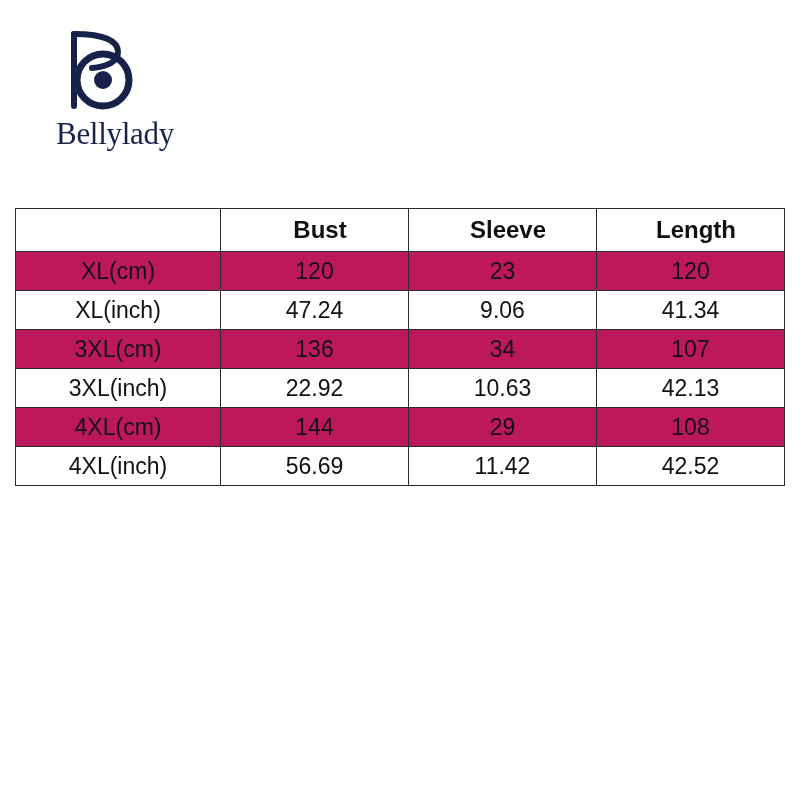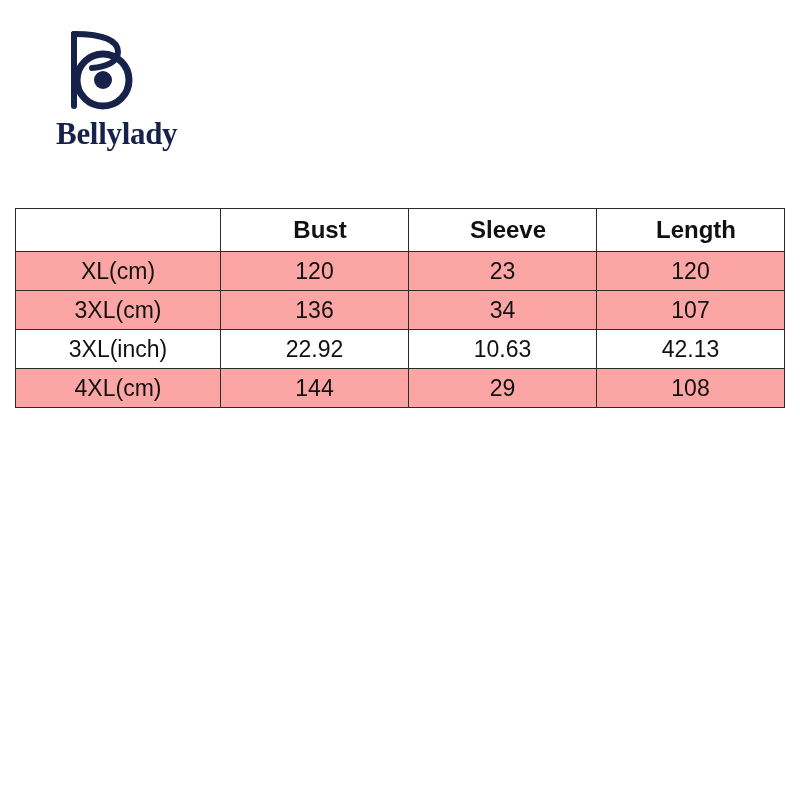--- a/index.html
+++ b/index.html
@@ -28,21 +28,21 @@
     width: 260px;
   }
   .brand-mark {
     width: 92px;
     height: 86px;
     display: block;
   }
   .brand-name {
     margin-top: 2px;
     font-size: 31px;
-    font-weight: bold;
+    font-weight: normal;
     letter-spacing: -0.3px;
     color: #16224a;
     font-family: "Liberation Serif", serif;
   }
 
   
   .size-table-wrap {
     position: absolute;
     left: 15px;
     top: 208px;
@@ -68,21 +68,21 @@
   table.size-table thead th {
     font-weight: bold;
     font-size: 24px;
     height: 42px;
     padding-left: 15px;
   }
   table.size-table thead th.corner {
     background: #ffffff;
   }
   tr.shaded td {
-    background: #fca5a5;
+    background: #be185d;
   }
   col.c-label { width: 205px; }
   col.c-val   { width: 188px; }
 </style>
 </head>
 <body>
 
 <div class="page">
 
   <div class="brand">
@@ -111,35 +111,47 @@
           <th>Length</th>
         </tr>
       </thead>
       <tbody>
         <tr class="shaded">
           <td>XL(cm)</td>
           <td>120</td>
           <td>23</td>
           <td>120</td>
         </tr>
+        <tr>
+          <td>XL(inch)</td>
+          <td>47.24</td>
+          <td>9.06</td>
+          <td>41.34</td>
+        </tr>
         <tr class="shaded">
           <td>3XL(cm)</td>
           <td>136</td>
           <td>34</td>
           <td>107</td>
         </tr>
         <tr>
           <td>3XL(inch)</td>
           <td>22.92</td>
           <td>10.63</td>
           <td>42.13</td>
         </tr>
         <tr class="shaded">
           <td>4XL(cm)</td>
           <td>144</td>
           <td>29</td>
           <td>108</td>
         </tr>
+        <tr>
+          <td>4XL(inch)</td>
+          <td>56.69</td>
+          <td>11.42</td>
+          <td>42.52</td>
+        </tr>
       </tbody>
     </table>
   </div>
 
 </div>
 
 </body></html>

